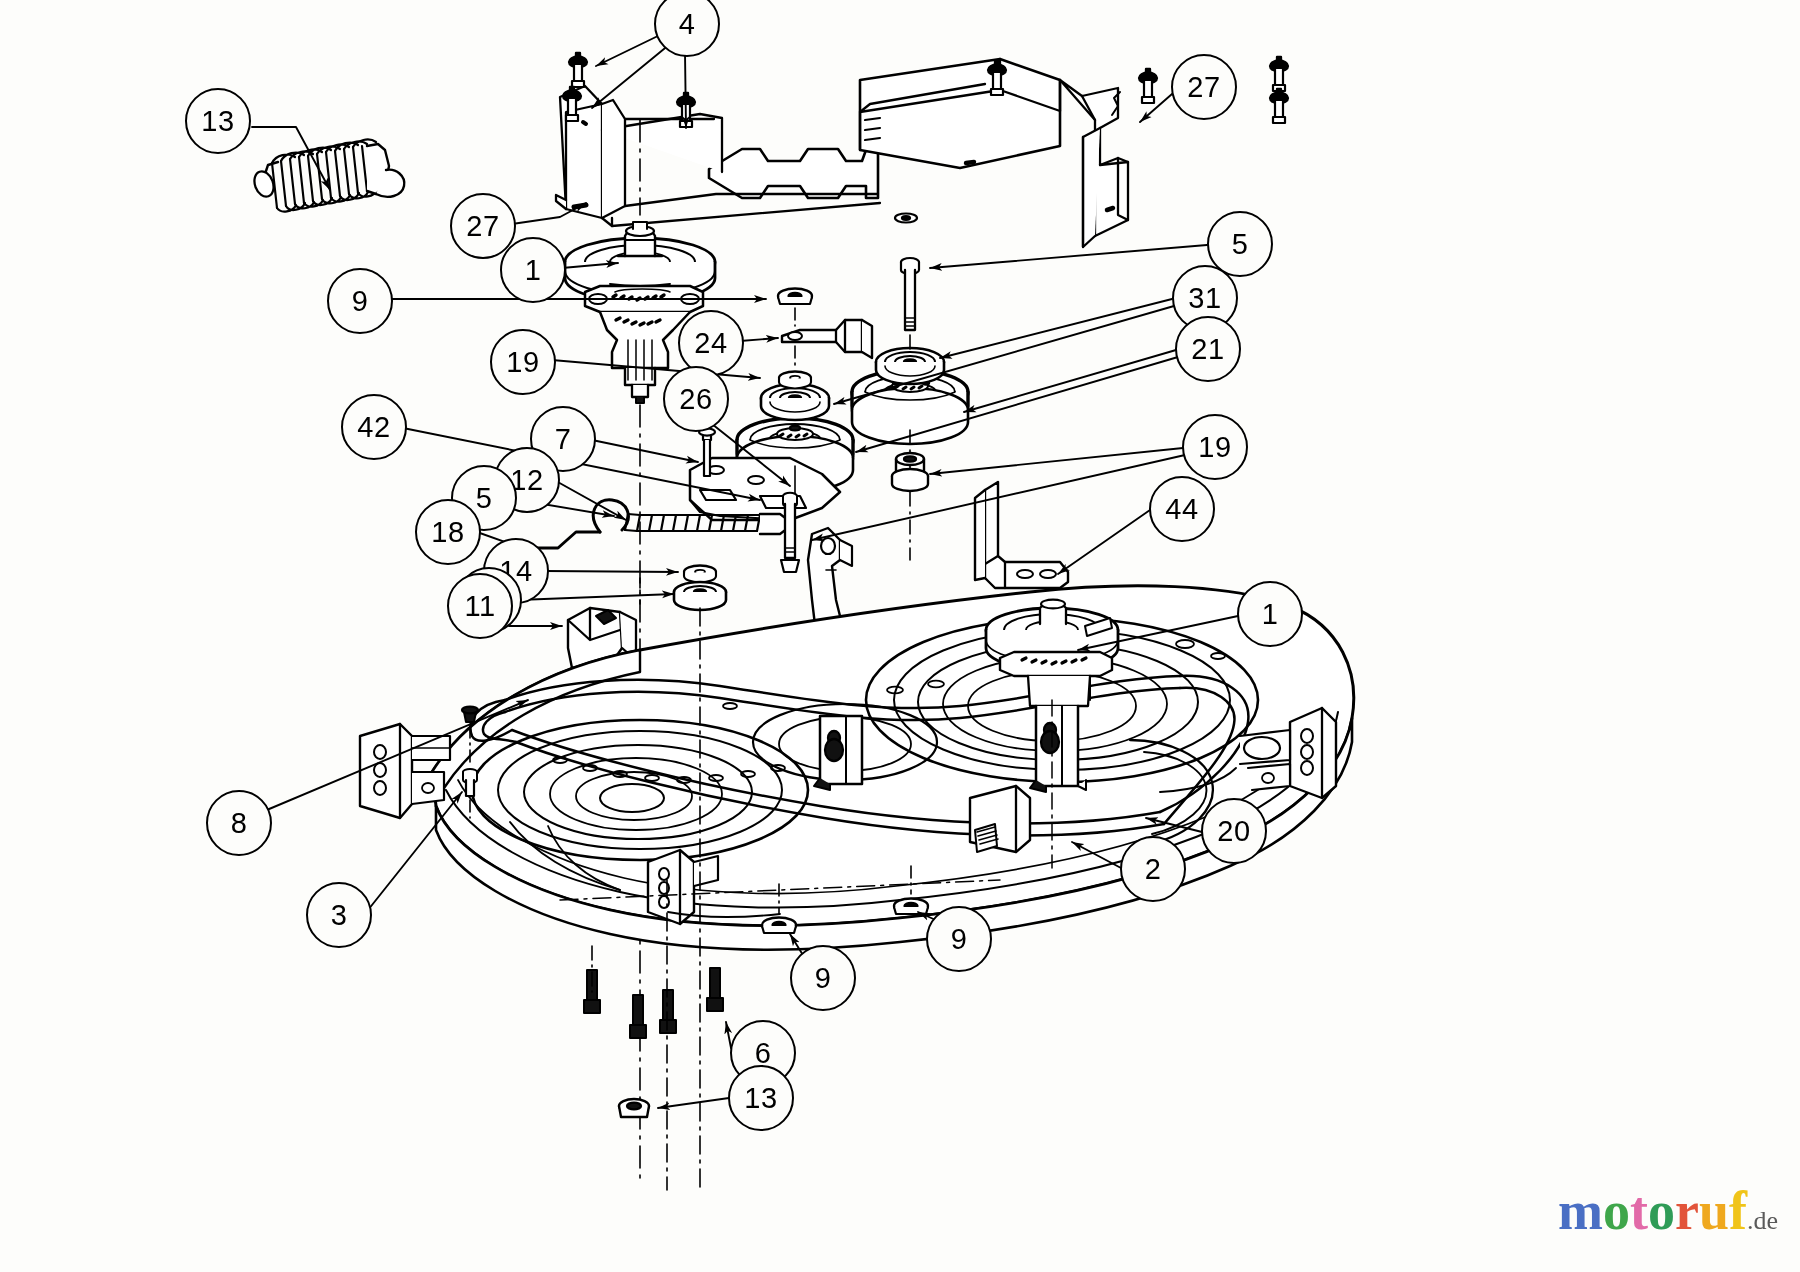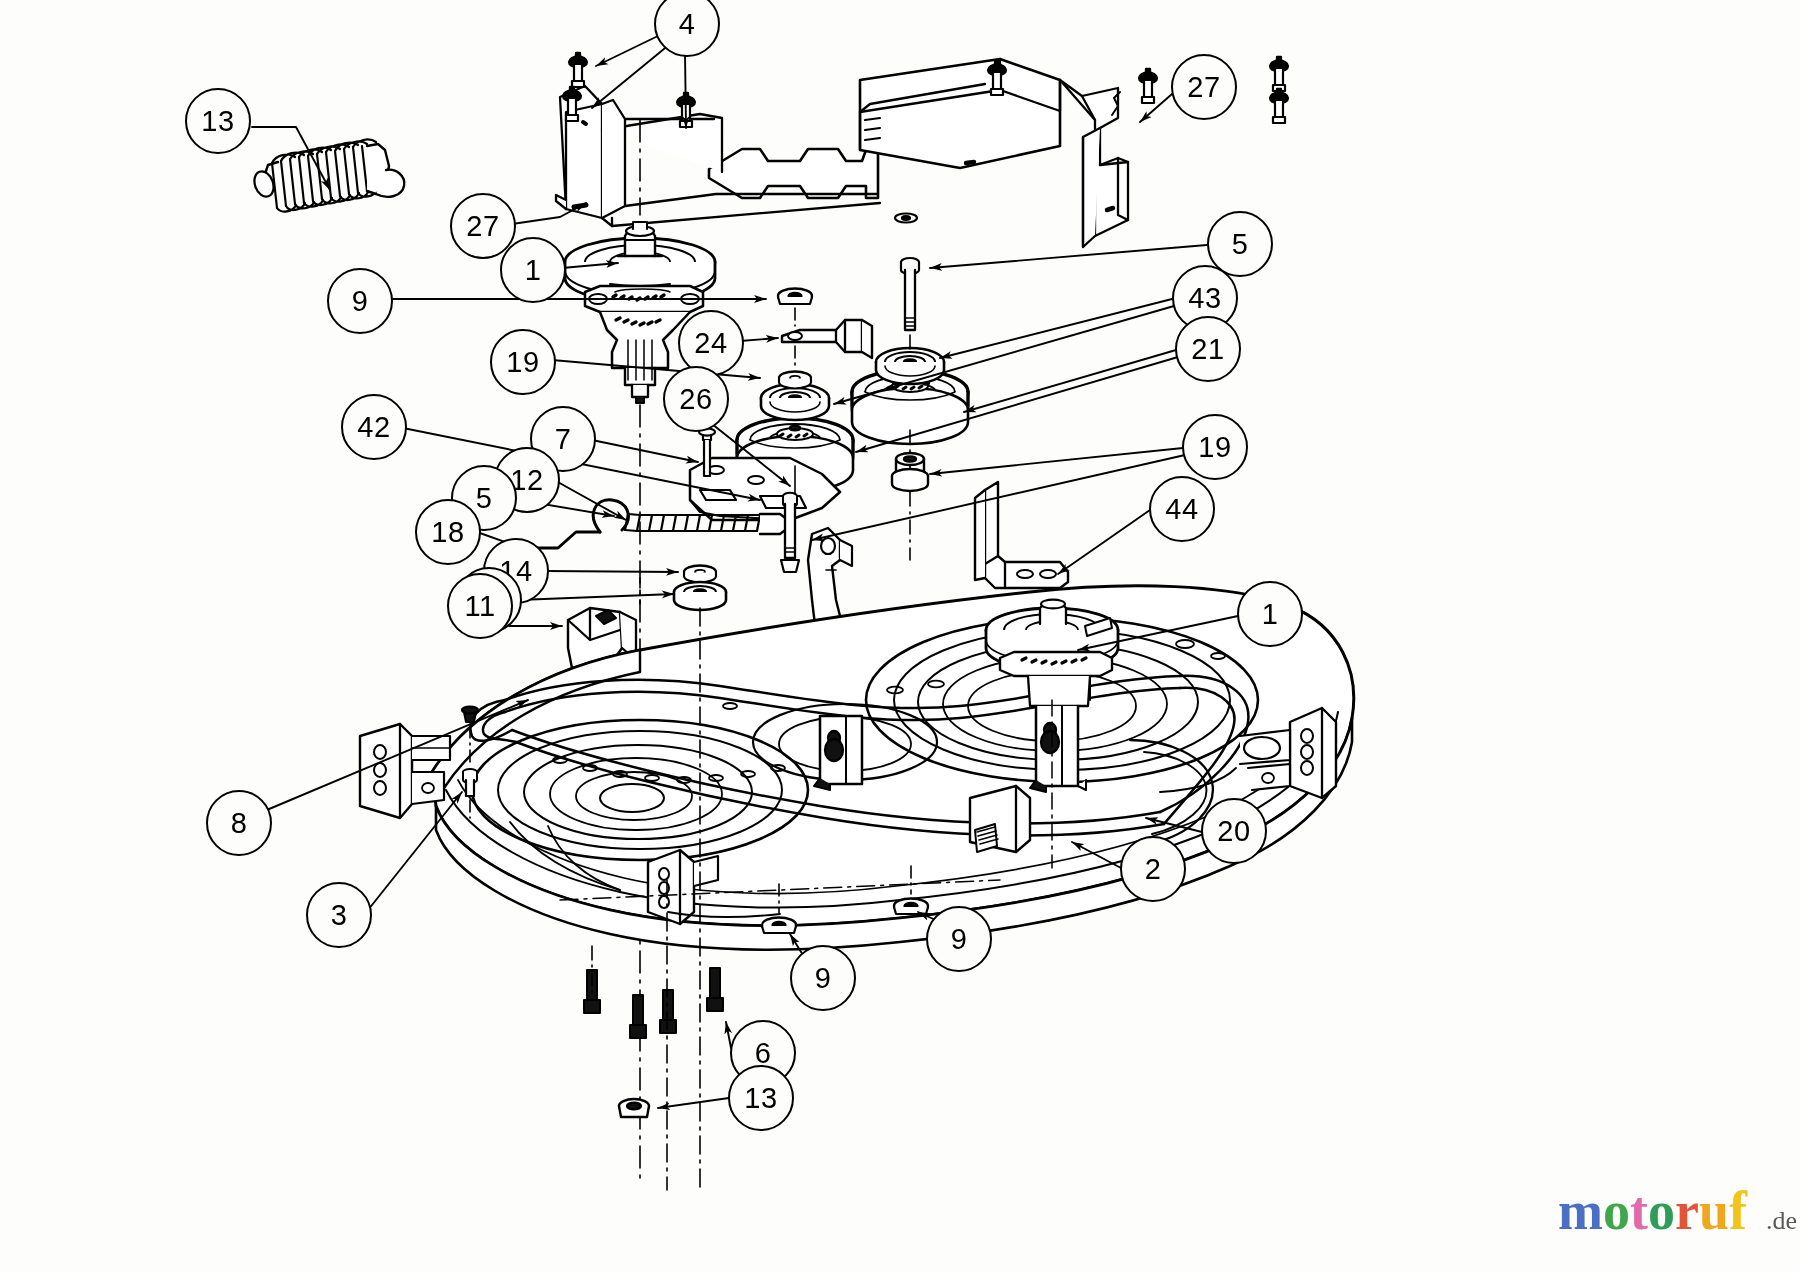--- a/index.html
+++ b/index.html
@@ -9,21 +9,21 @@
   .cal{position:absolute;border:2.2px solid #000;border-radius:50%;background:#fdfdfb;
        display:flex;align-items:center;justify-content:center;
        font-family:"Liberation Sans",sans-serif;font-size:29px;color:#000;
        letter-spacing:.5px;line-height:1;z-index:40;}
   .cal.w2{width:62px;height:62px;margin-left:-31px;margin-top:-31px;}
   .partno{position:absolute;font-family:"Liberation Sans",sans-serif;
           font-size:58px;color:#111;letter-spacing:0px;white-space:nowrap;z-index:30;}
   .wm{position:absolute;z-index:31;white-space:nowrap;
       font-family:"Liberation Serif",serif;font-size:54px;font-weight:700;}
   .wm span{display:inline-block;}
-  .wm .de{font-size:26px;color:#5a5a5a;font-weight:400;vertical-align:baseline;margin-left:19px;}
+  .wm .de{font-size:26px;color:#5a5a5a;font-weight:400;vertical-align:baseline;}
 </style>
 </head>
 <body>
 
 <div id="stage">
 
   <svg id="art" viewBox="0 0 1800 1272" xmlns="http://www.w3.org/2000/svg">
     <defs>
       <marker id="ah" markerWidth="13" markerHeight="9" refX="12" refY="4.5" orient="auto" markerUnits="userSpaceOnUse">
         <path d="M12,4.5 L0,0.6 L3,4.5 L0,8.4 Z" fill="#000"></path>
@@ -599,21 +599,21 @@
     </g>
   </svg>
 
   <div class="cal w2" style="left:685px;top:22px">4</div>
   <div class="cal w2" style="left:1202px;top:85px">27</div>
   <div class="cal w2" style="left:216px;top:119px">13</div>
   <div class="cal w2" style="left:481px;top:224px">27</div>
   <div class="cal w2" style="left:1238px;top:242px">5</div>
   <div class="cal w2" style="left:531px;top:268px">1</div>
   <div class="cal w2" style="left:358px;top:299px">9</div>
-  <div class="cal w2" style="left:1203px;top:296px">43</div>
+  <div class="cal w2" style="left:1203px;top:296px">31</div>
   <div class="cal w2" style="left:709px;top:341px">24</div>
   <div class="cal w2" style="left:1206px;top:347px">21</div>
   <div class="cal w2" style="left:521px;top:360px">19</div>
   <div class="cal w2" style="left:694px;top:397px">26</div>
   <div class="cal w2" style="left:372px;top:425px">42</div>
   <div class="cal w2" style="left:561px;top:437px">7</div>
   <div class="cal w2" style="left:1213px;top:445px">19</div>
   <div class="cal w2" style="left:525px;top:478px">12</div>
   <div class="cal w2" style="left:482px;top:496px">5</div>
   <div class="cal w2" style="left:1180px;top:507px">44</div>

